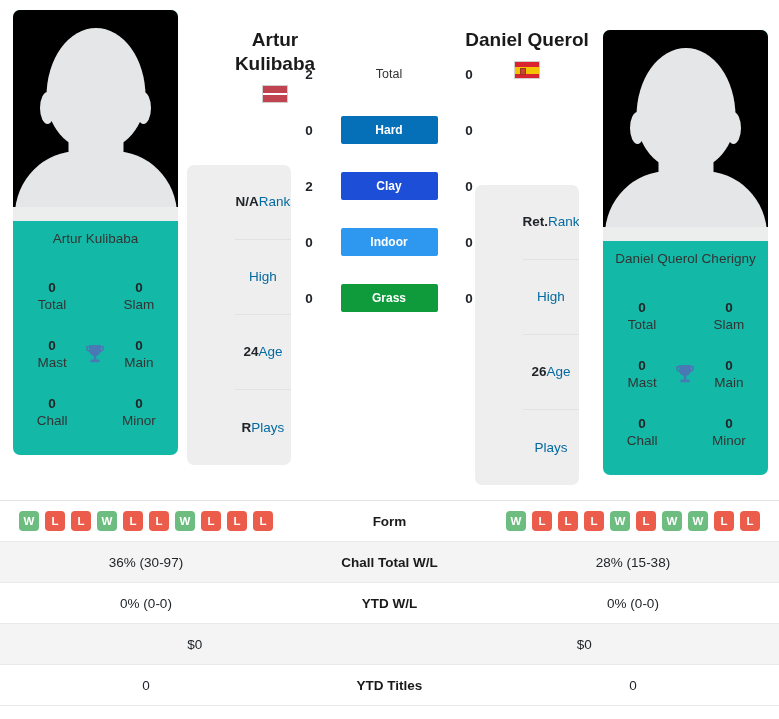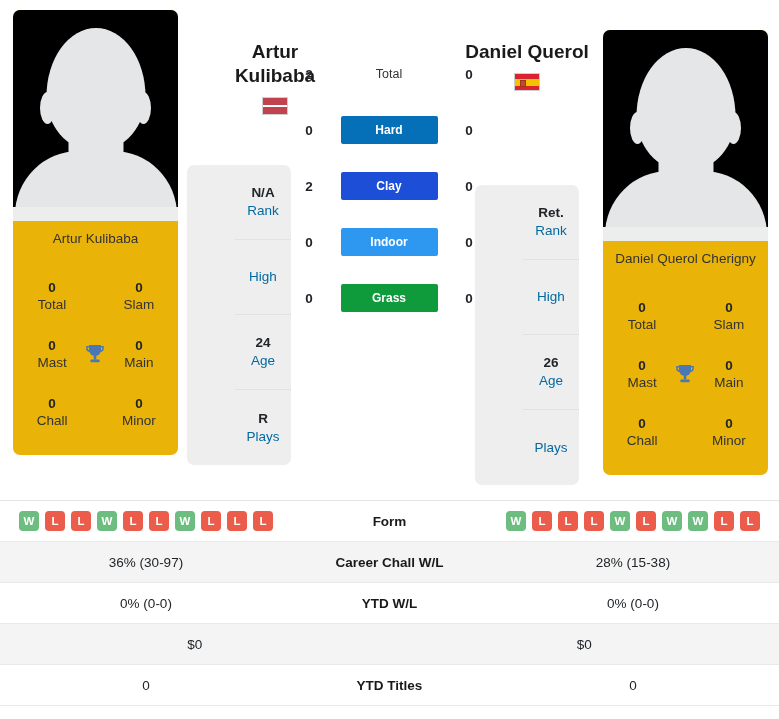--- a/index.html
+++ b/index.html
@@ -17,21 +17,21 @@
     position: relative;
     width: 779px;
     height: 495px;
   }
 
   
   .avatar-card {
     position: absolute;
     top: 10px;
     width: 165px;
-    background: #eab308;
+    background: #14b8a6;
     border-radius: 7px;
     overflow: hidden;
   }
   .avatar-card.left  { left: 13px; }
   .avatar-card.right { left: 603px; margin-top: 20px; }
 
   .avatar-photo {
     width: 100%;
     height: 211px;
     background: #000000;
@@ -122,21 +122,21 @@
   .trophy-icon {
     width: 34px;
     display: flex;
     align-items: center;
     justify-content: center;
   }
 
   
   .name-head {
     position: absolute;
-    top: 40px;
+    top: 28px;
     width: 170px;
     text-align: center;
   }
   .name-head.left  { left: 190px; }
   .name-head.right { left: 442px; }
   .name-head .pname {
     font-size: 19px;
     font-weight: bold;
     line-height: 24px;
     color: #1a1a1a;
@@ -184,21 +184,21 @@
     background: #eeeeee;
     border-radius: 7px;
     overflow: hidden;
   }
   .info-card.left  { left: 187px; top: 165px; }
   .info-card.right { left: 475px; top: 185px; }
   .info-row {
     height: 75px;
     border-bottom: 1px solid #e2e2e2;
     display: flex;
-    flex-direction: column;
+    flex-direction: row;
     align-items: center;
     justify-content: center;
     margin-left: 48px;
   }
   .info-row:last-child { border-bottom: none; }
   .info-row .val {
     font-size: 13.5px;
     font-weight: bold;
     line-height: 18px;
     color: #212529;
@@ -522,21 +522,21 @@
         <div class="badge w">W</div>
         <div class="badge l">L</div>
         <div class="badge w">W</div>
         <div class="badge w">W</div>
         <div class="badge l">L</div>
         <div class="badge l">L</div>
       </div>
   </div>
   <div class="stat-row alt">
     <div class="side">36% (30-97)</div>
-    <div class="mid">Career Chall W/L</div>
+    <div class="mid">Chall Total W/L</div>
     <div class="side">28% (15-38)</div>
   </div>
   <div class="stat-row">
     <div class="side">0% (0-0)</div>
     <div class="mid">YTD W/L</div>
     <div class="side">0% (0-0)</div>
   </div>
   <div class="stat-row alt">
     <div class="side">$0</div>
     <div class="side">$0</div>

